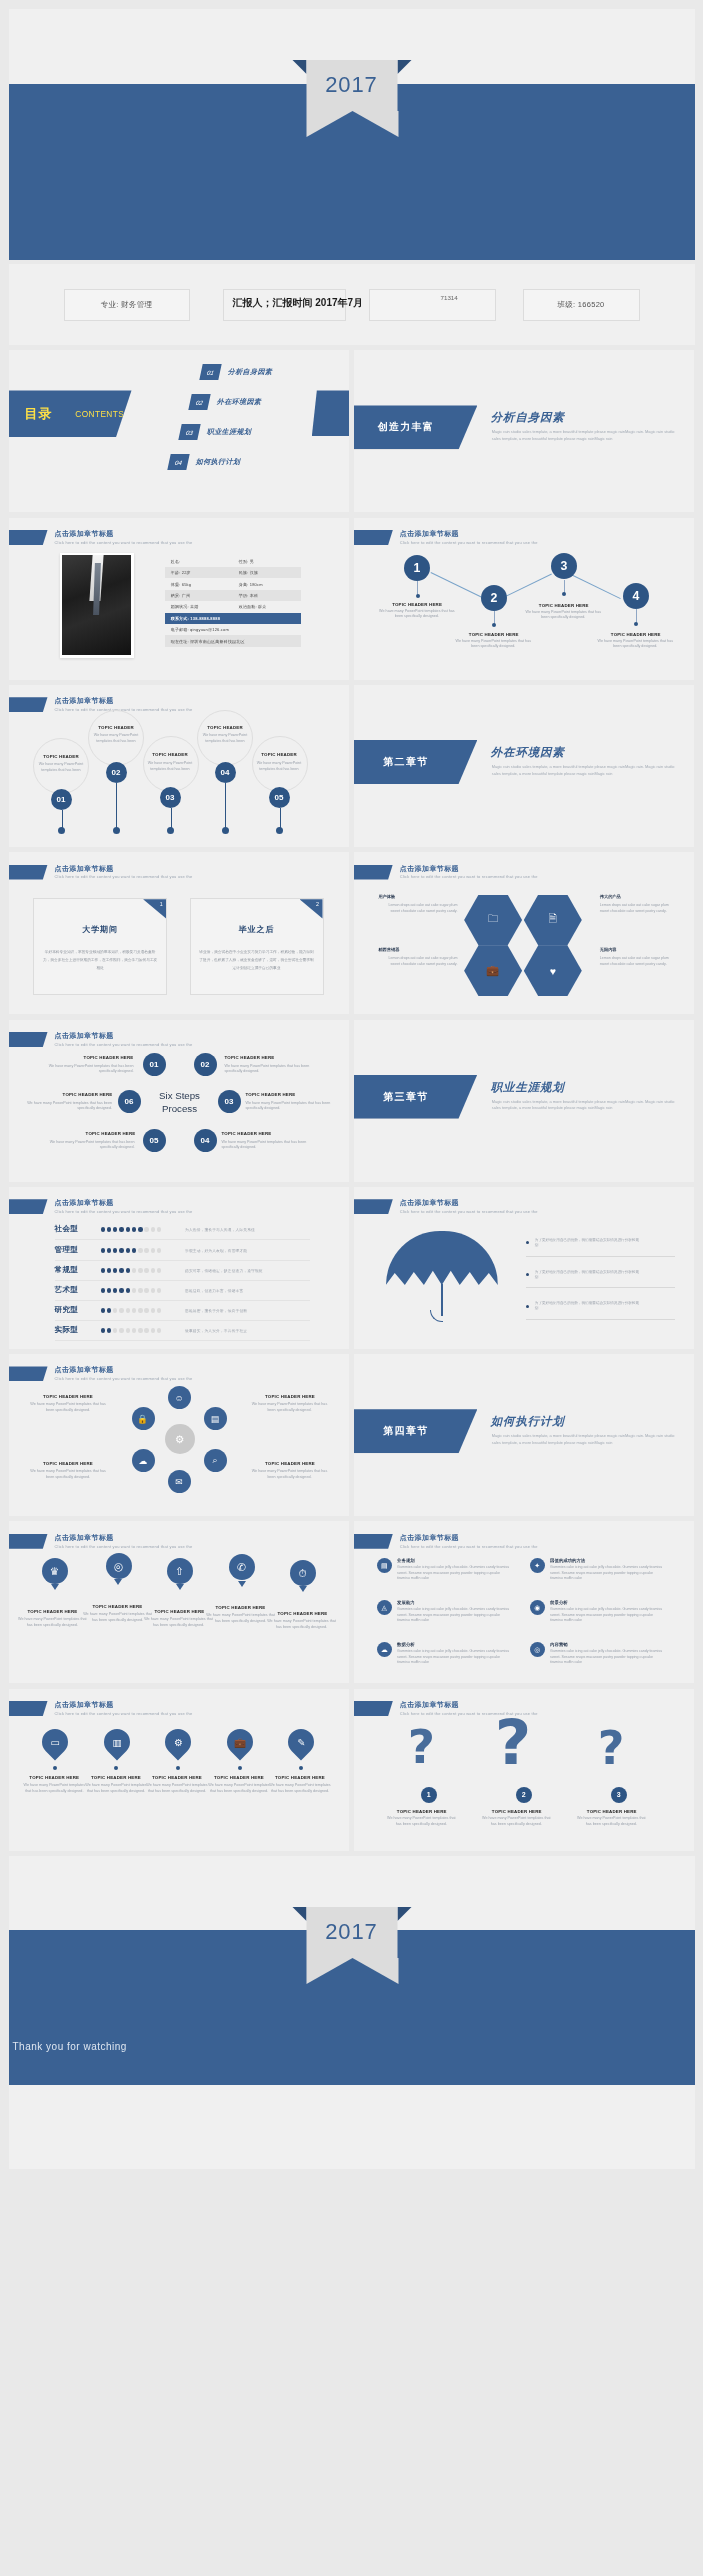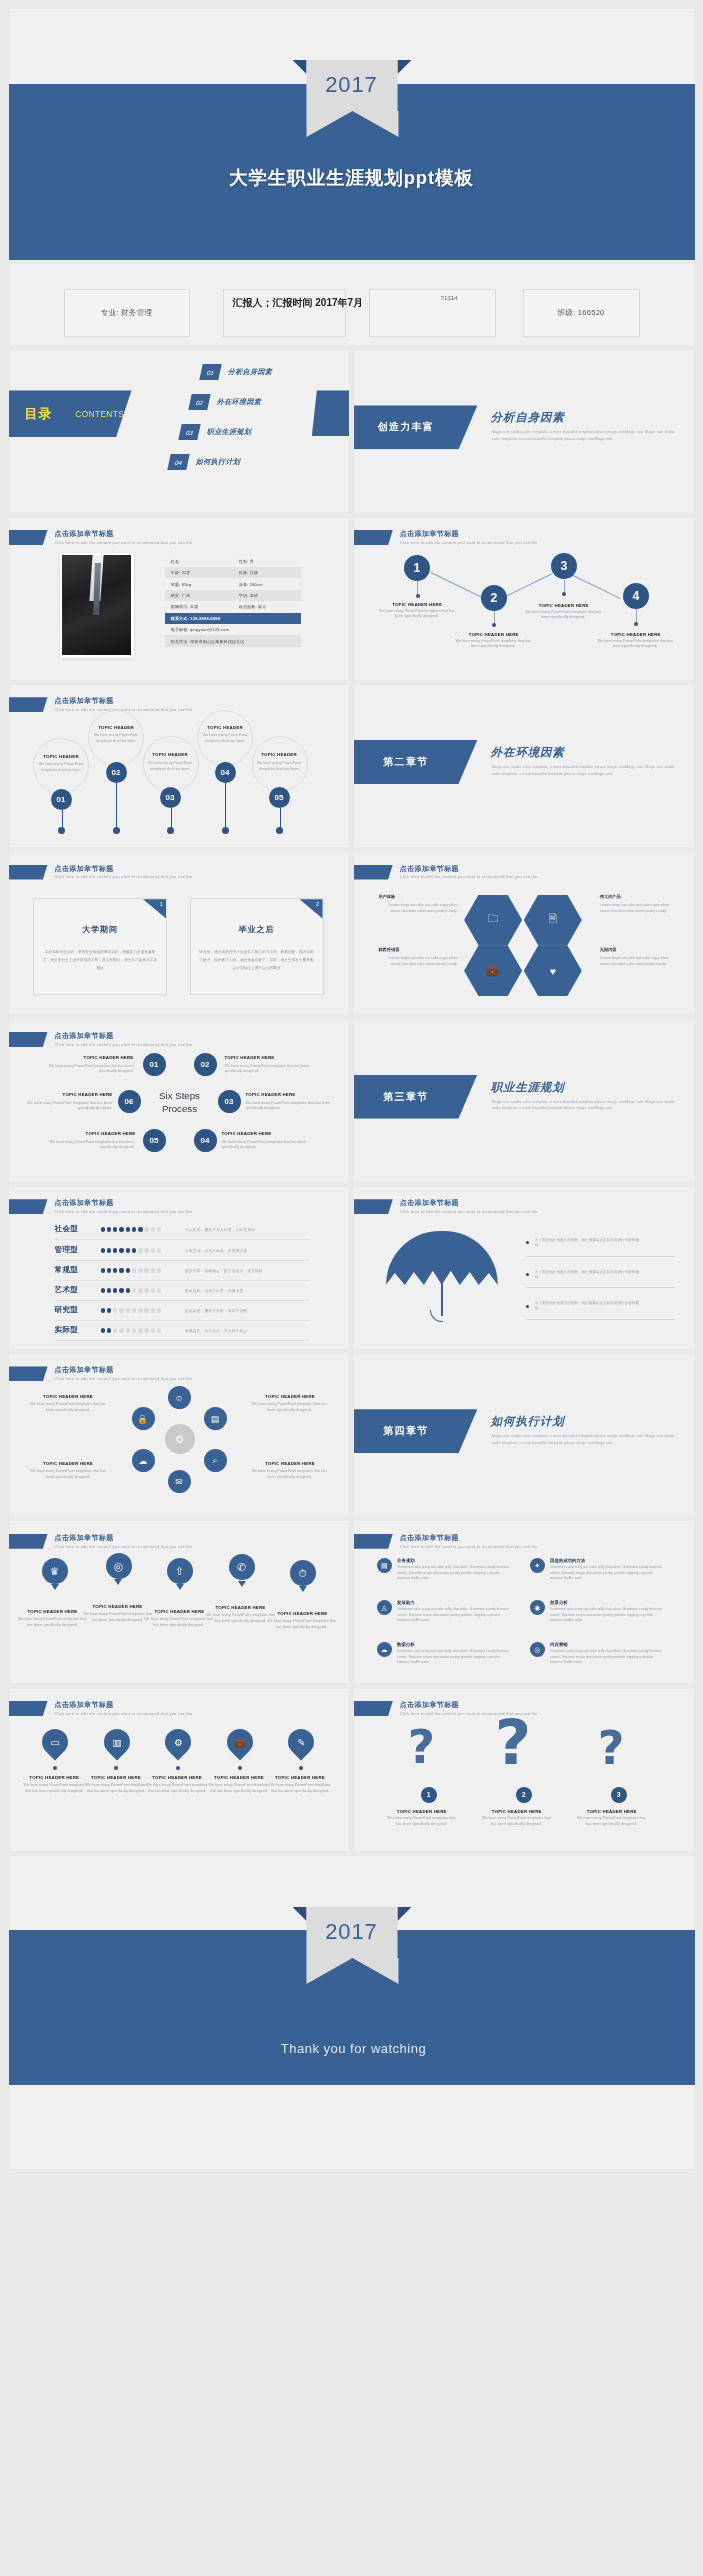--- a/index.html
+++ b/index.html
@@ -23,21 +23,21 @@
   .ribbon-notch-r{ right:-14px; border-top:14px solid #2d4e78; border-right:14px solid transparent;}
   .ribbon-year { position:absolute; top:12.3px; left:0; width:91px; text-align:center;
     font-size:22px; color:#3a6193; letter-spacing:0.9px; font-family:"Liberation Sans",sans-serif; font-weight:300;}
   .cover-title { position:absolute; left:0; right:0; top:156px; text-align:center; color:#fff;
     font-size:18.5px; font-weight:bold; letter-spacing:0.9px; text-shadow:0.9px 0.9px 1.8px rgba(0,0,0,.22); }
   .cover-sub { position:absolute; left:0; right:0; top:186px; text-align:center; color:#dfe7f1;
     font-size:10px; letter-spacing:0.5px;}
 
   
   .infobar { width:686px; height:81px; margin:5.3px auto 0; background:#f0f0f0; position:relative;}
-  .chip { position:absolute; top:24.6px; height:48px; border:0.9px solid #dcdcdc; background:#f4f4f4;
+  .chip { position:absolute; top:24.6px; height:32px; border:0.9px solid #dcdcdc; background:#f4f4f4;
     display:flex; align-items:center; justify-content:center; font-size:7.5px; color:#555; letter-spacing:0.3px;}
   .chip.c1 { left:55px; width:126px; }
   .chip.c2 { left:214px; width:123px; background:#f1f1f1;}
   .chip.c3 { left:360px; width:127px; background:#f3f3f3;}
   .chip.c4 { left:514px; width:117px; }
   .chip-strong { font-size:10px; color:#1b1b1b; font-weight:bold; position:absolute; left:224px; top:32px; white-space:nowrap;}
   .chip-sup { position:absolute; left:432px; top:30px; font-size:6.2px; color:#666; }
 
   
   .grid { width:686px; margin:5.3px auto 0; display:flex; flex-wrap:wrap; gap:5.3px 5.3px; }
@@ -165,21 +165,21 @@
   
   .drop { position:absolute; width:26px;height:26px;background:#3a6193;border-radius:50% 50% 50% 0;
      transform:rotate(-45deg); display:flex;align-items:center;justify-content:center;}
   .drop span { transform:rotate(45deg); color:#fff; font-size:9.7px;}
 
   
   .ending { width:686px; height:229px; margin:5.3px auto 0; background:#f0f0f0; position:relative;}
   .end-band { position:absolute; left:0; right:0; top:74px; height:155px; background:#3a6193;}
   .end-title { position:absolute; left:0; right:0; top:155px; text-align:center; color:#fff;
      font-size:16.7px; font-weight:bold; letter-spacing:1.8px; text-shadow:0.9px 0.9px 1.8px rgba(0,0,0,.22);}
-  .end-sub { position:absolute; left:4px; right:0; top:185px; text-align:center; color:#dfe7f1; font-size:13px;
+  .end-sub { position:absolute; left:4px; right:0; top:185px; text-align:left; color:#dfe7f1; font-size:10px;
      letter-spacing:0.5px;}
 
   
   .wm { position:absolute; right:0; bottom:98px; width:352px; height:58px;
      background:rgba(120,120,120,.45); display:flex; align-items:center; padding-left:12.3px; gap:8.8px;}
   .wm-logo { width:62px; height:35px; border:1.8px solid #fff; color:#fff; font-size:14px; font-weight:bold;
      display:flex; align-items:center; justify-content:center; letter-spacing:-0.9px;}
   .wm-r { color:#fff; }
   .wm-r .l1 { font-size:15px; font-weight:bold; letter-spacing:0.9px;}
   .wm-r .l2 { font-size:8.8px; margin-top:3.5px; letter-spacing:0.4px; text-align:center;}
@@ -191,21 +191,20 @@
 <div class="page">
 
   <div class="cover">
     <div class="cover-band"></div>
     <div class="ribbon">
       <div class="ribbon-notch-l"></div>
       <div class="ribbon-notch-r"></div>
       <div class="ribbon-body"></div>
       <div class="ribbon-year">2017</div>
     </div>
-    <div class="cover-title">大学生职业生涯规划ppt模板</div>
   </div>
 
   <div class="infobar">
     <div class="chip c1">专业: 财务管理</div>
     <div class="chip c2"></div>
     <div class="chip c3"></div>
     <div class="chip c4">班级: 166520</div>
     <div class="chip-strong">汇报人；汇报时间 2017年7月</div>
     <div class="chip-sup">71314</div>
   </div>

